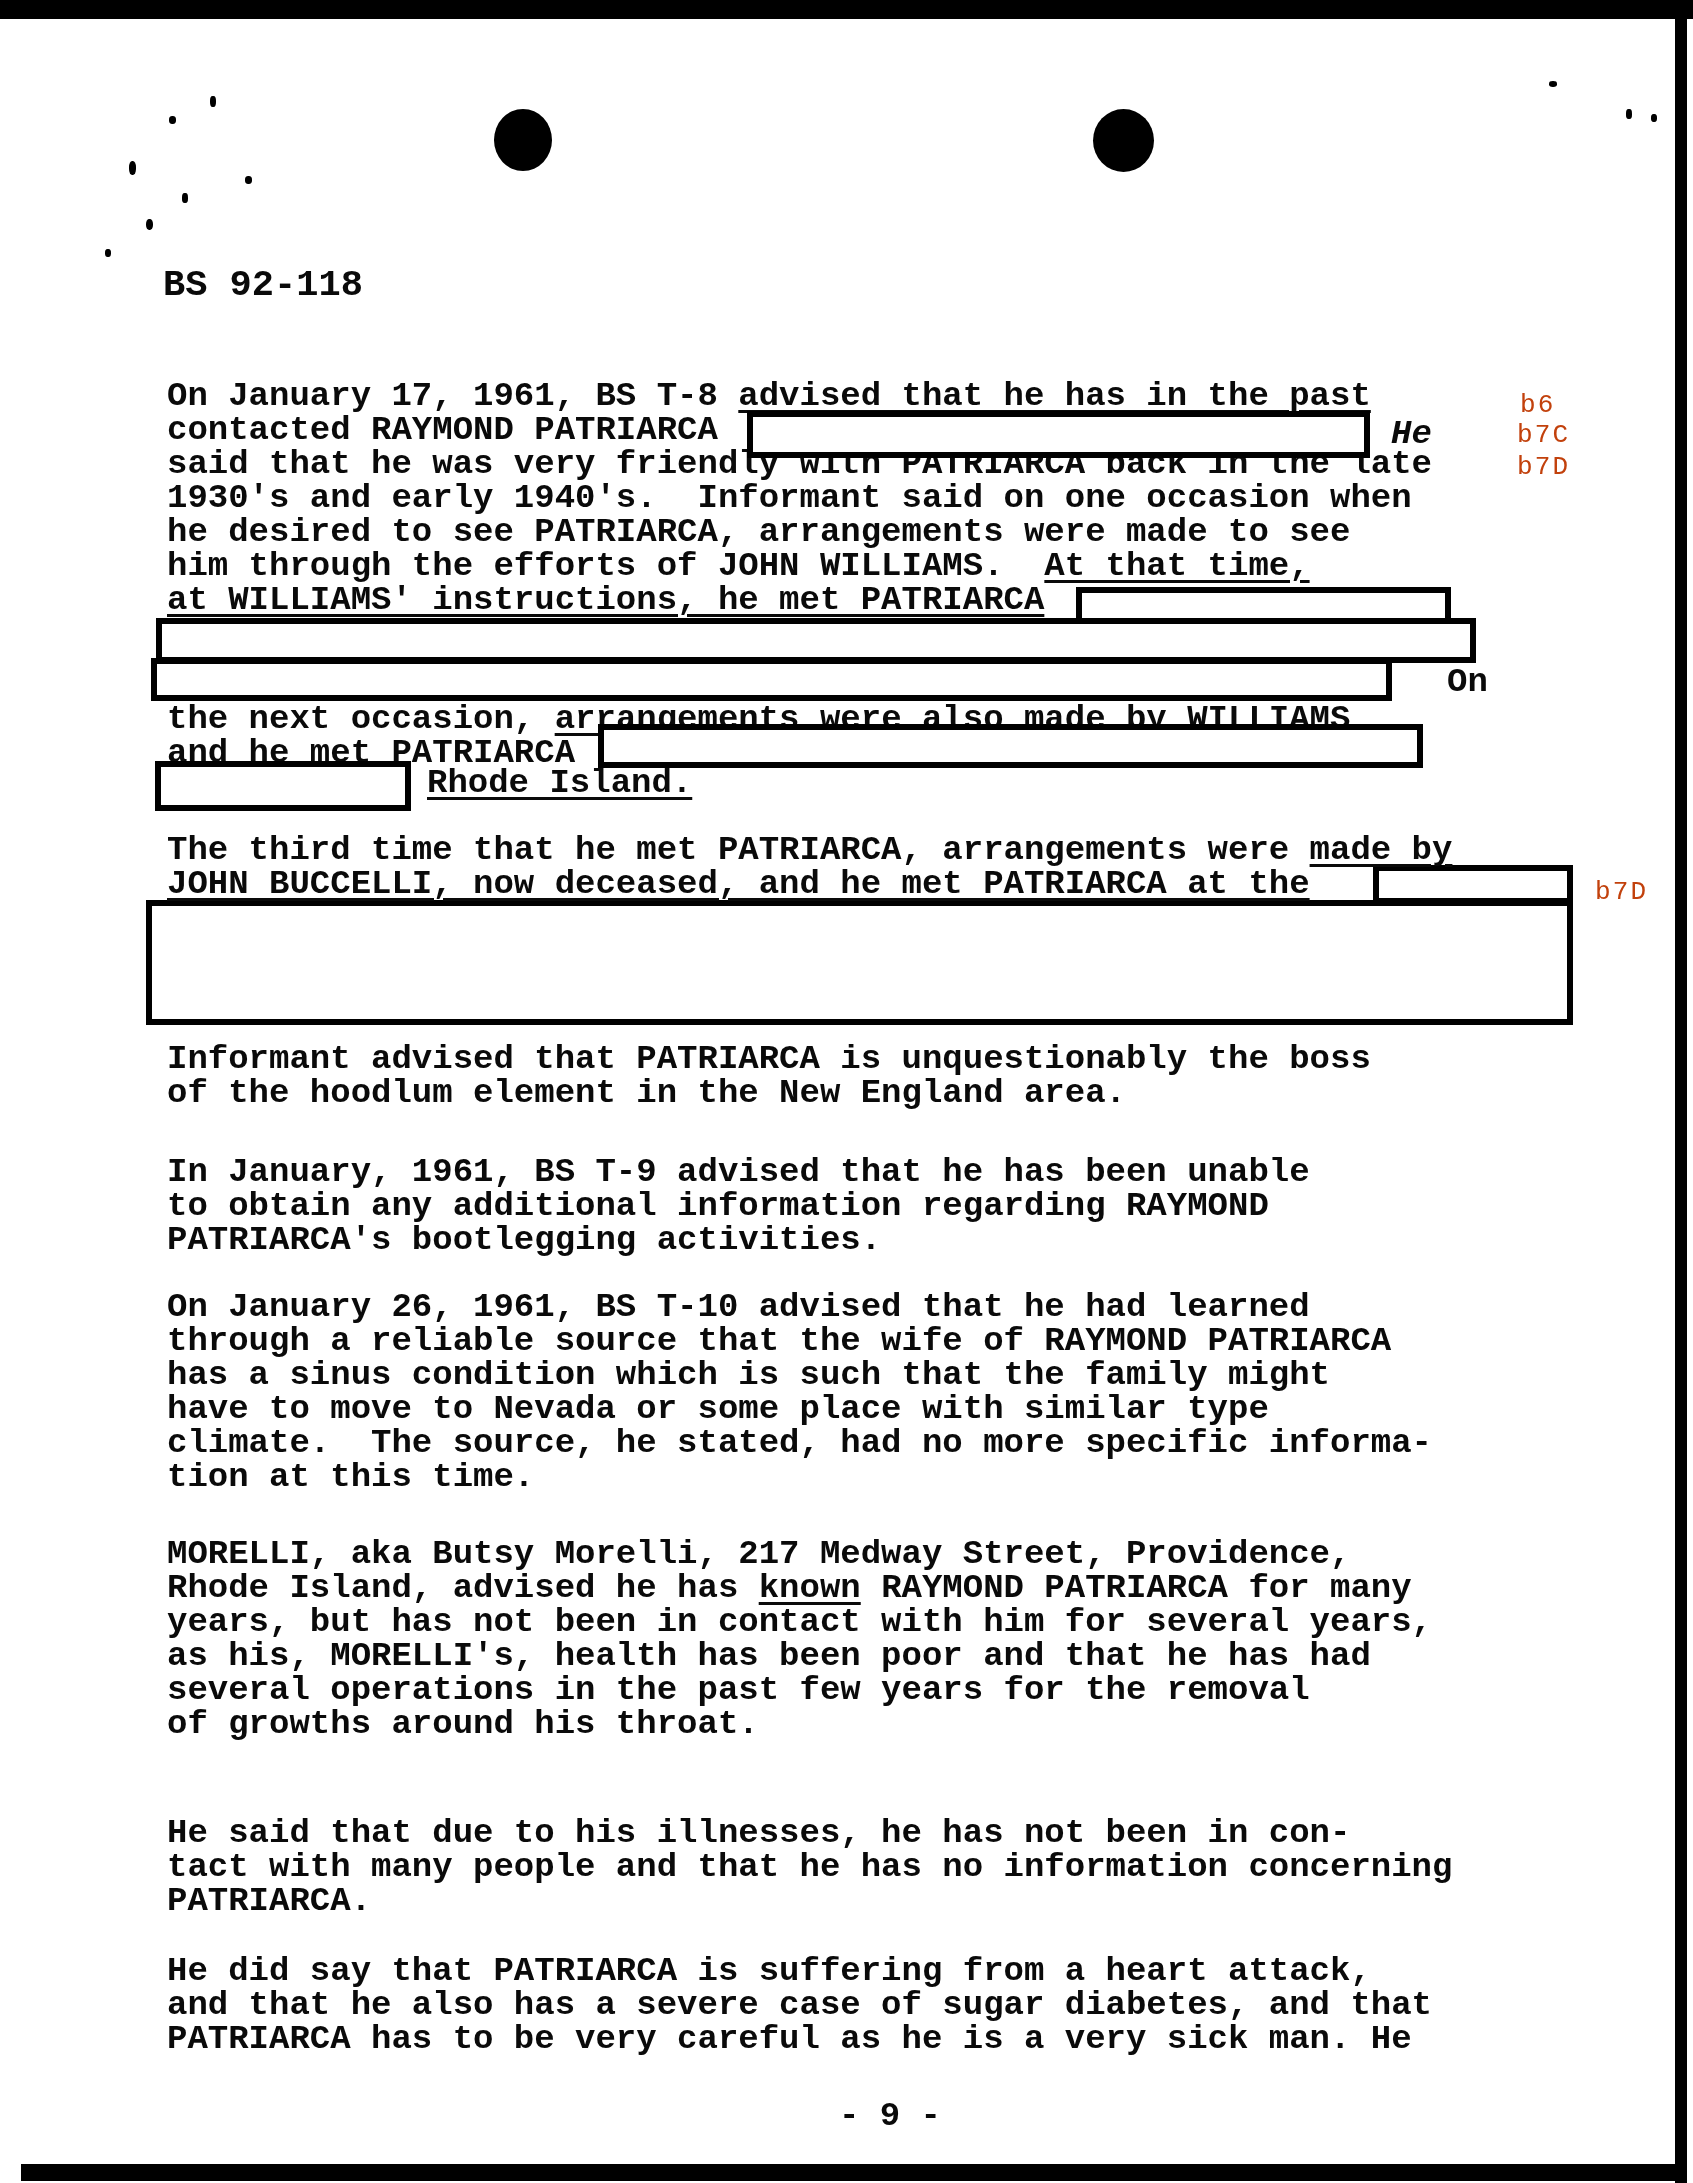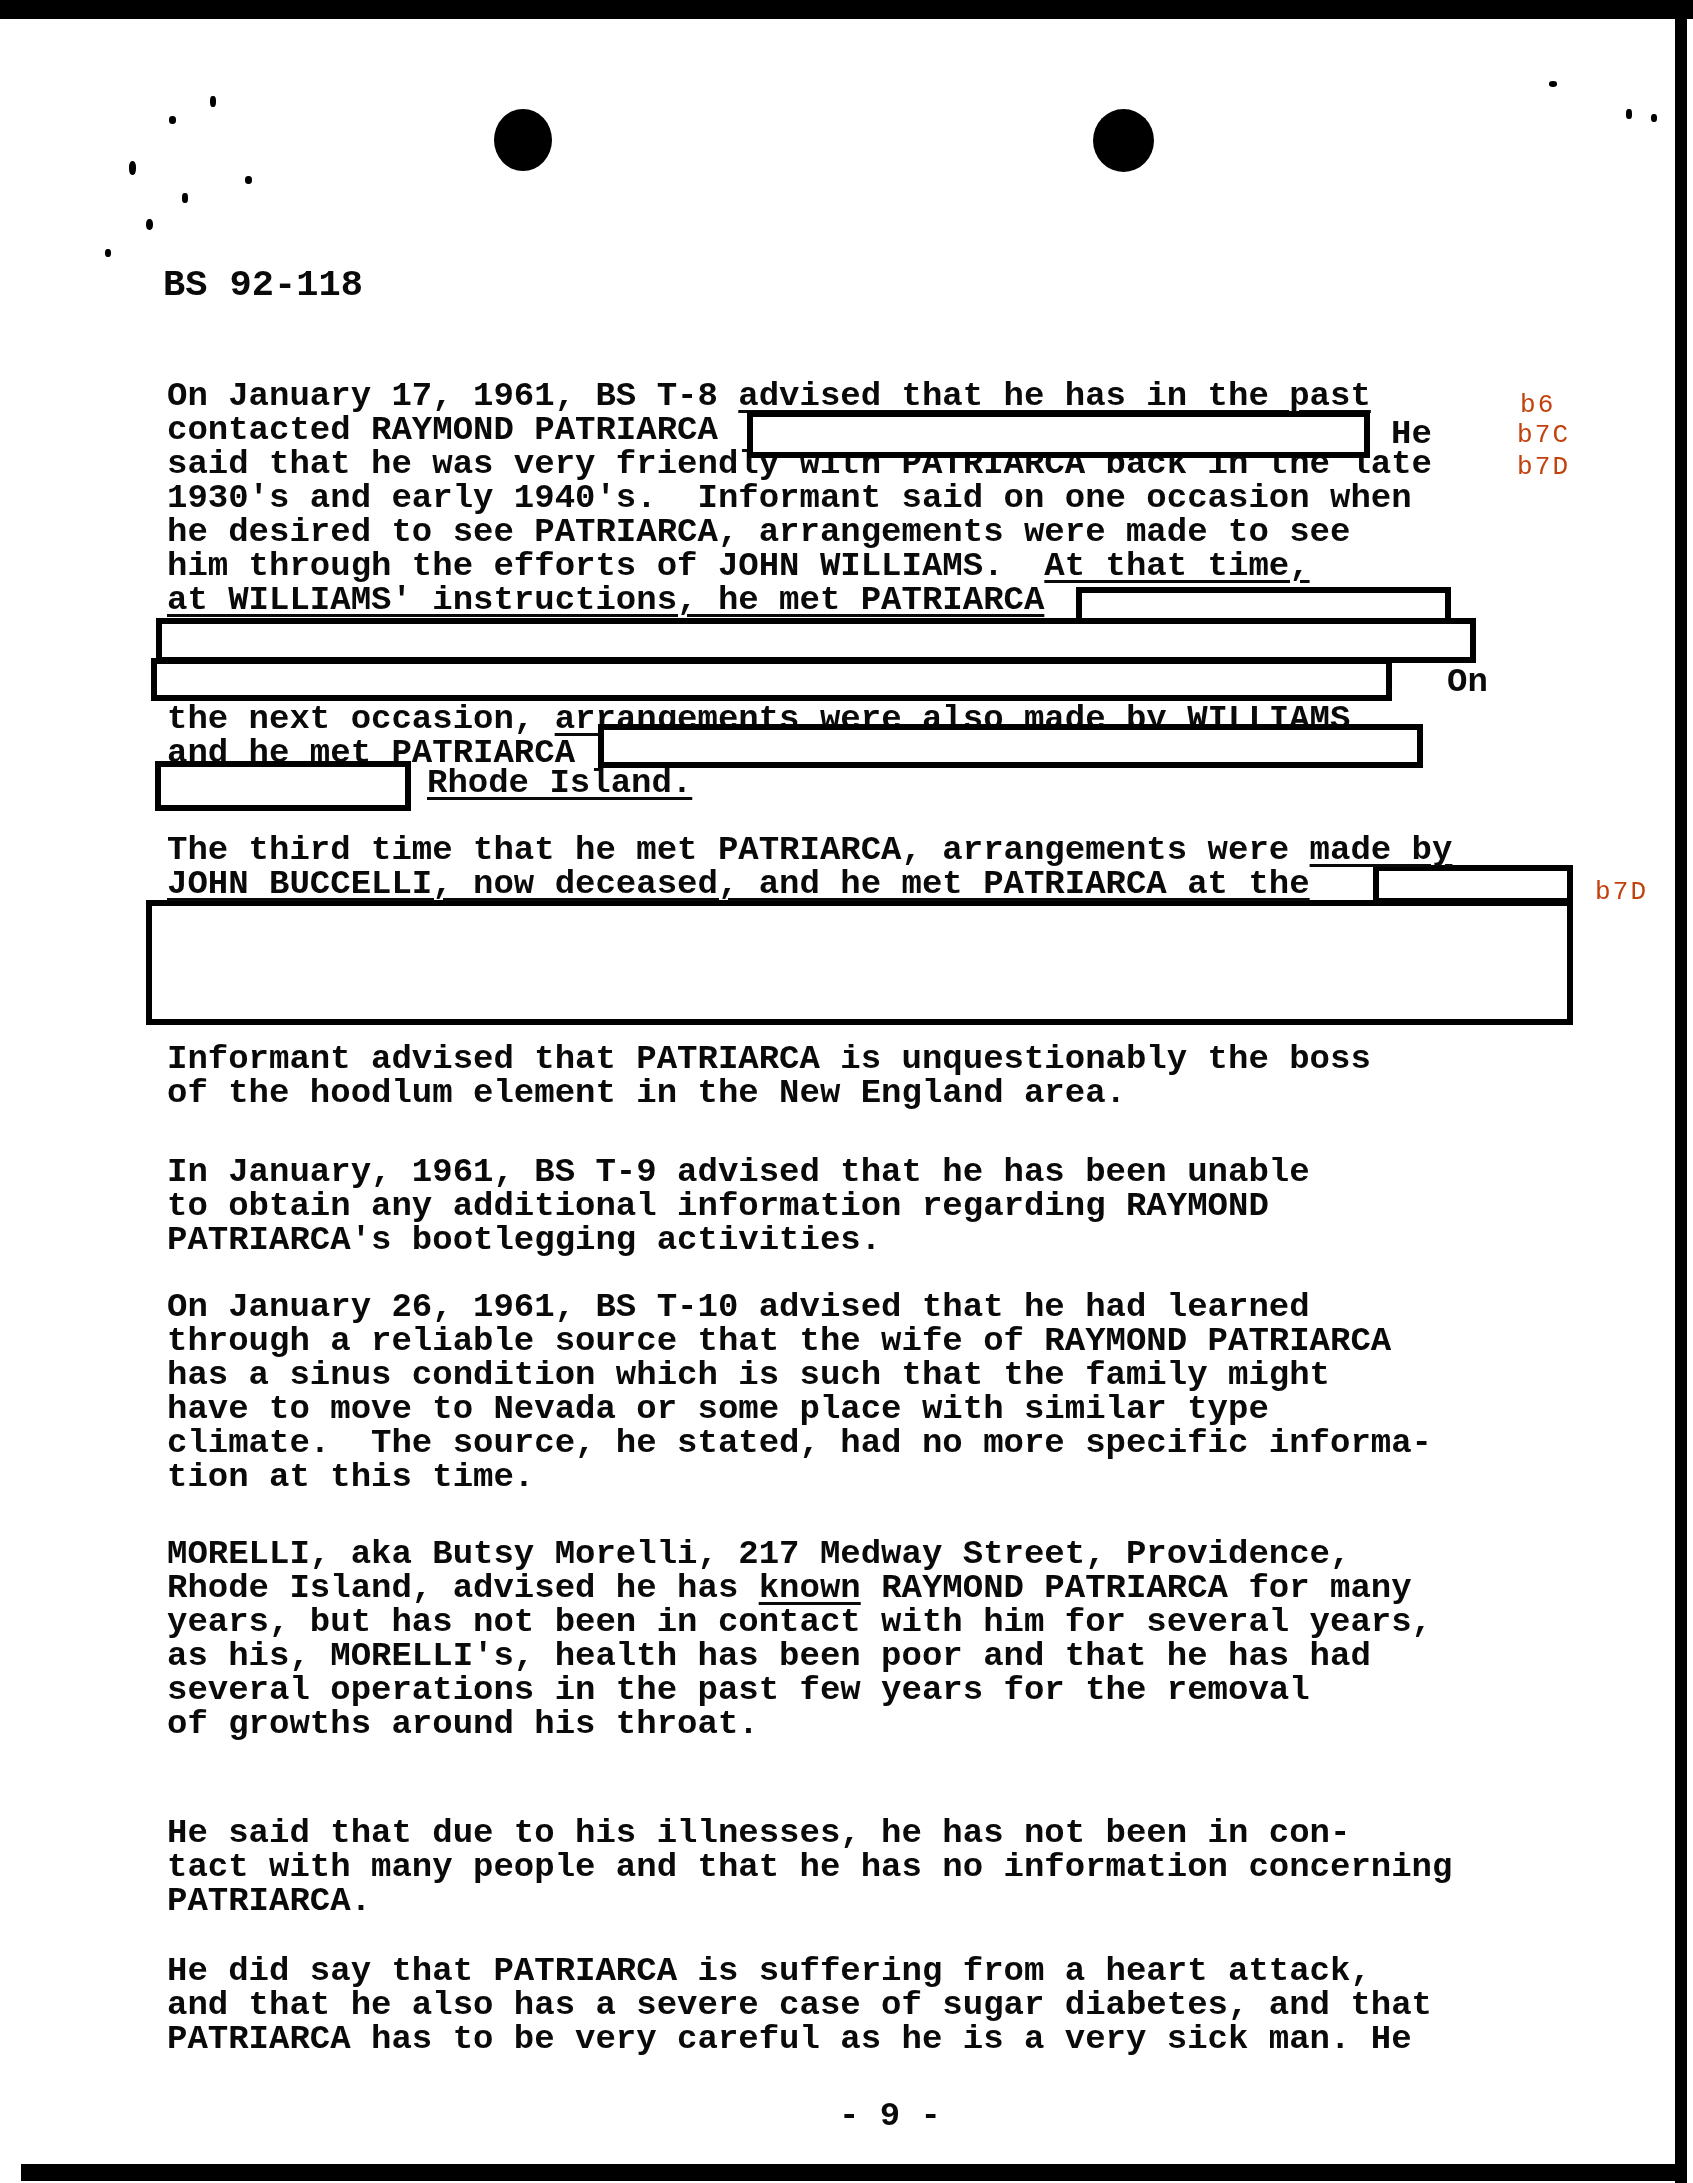--- a/index.html
+++ b/index.html
@@ -63,21 +63,21 @@
 
   <div class="para" style="top:379px;">
     <div class="line"><span>On January 17, 1961, BS T-8 </span><span class="u">advised that he has in the past</span></div>
     <div class="line">contacted RAYMOND PATRIARCA</div>
     <div class="line">said that he was very friendly with PATRIARCA back in the late</div>
     <div class="line">1930's and early 1940's.  Informant said on one occasion when</div>
     <div class="line">he desired to see PATRIARCA, arrangements were made to see</div>
     <div class="line"><span>him through the efforts of JOHN WILLIAMS.  </span><span class="u">At that time,</span></div>
     <div class="line"><span class="u">at WILLIAMS' instructions, he met PATRIARCA</span></div>
   </div>
-  <div class="float-word" style="left:1391px;top:417px;">He</div>
+  <div class="float-word" style="left:1391px;top:417px;font-style:italic;">He</div>
   <div class="float-word" style="left:1407px;top:665px;margin-left:40px;">On</div>
   <div class="para" style="top:702px;">
     <div class="line"><span>the next occasion, </span><span class="u">arrangements were also made by WILLIAMS</span></div>
     <div class="line">and he met PATRIARCA</div>
   </div>
   <div class="float-word" style="left:427px;top:766px;"><span class="u">Rhode Island.</span></div>
 
   <div class="redbox" style="left:747px;top:411px;width:623px;height:47px;"></div>
   <div class="redbox" style="left:1076px;top:587px;width:375px;height:39px;"></div>
   <div class="redbox" style="left:156px;top:618px;width:1320px;height:45px;"></div>

